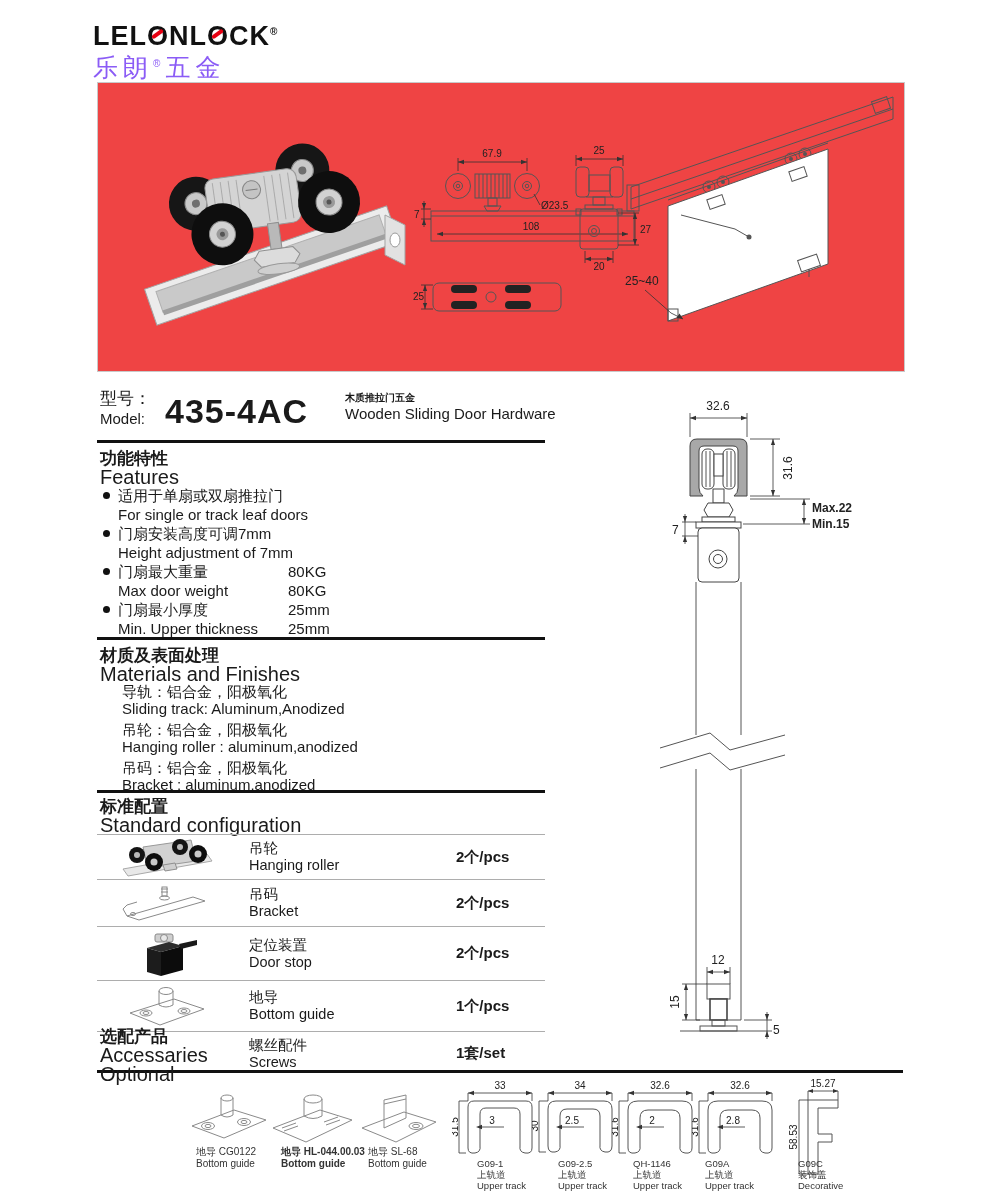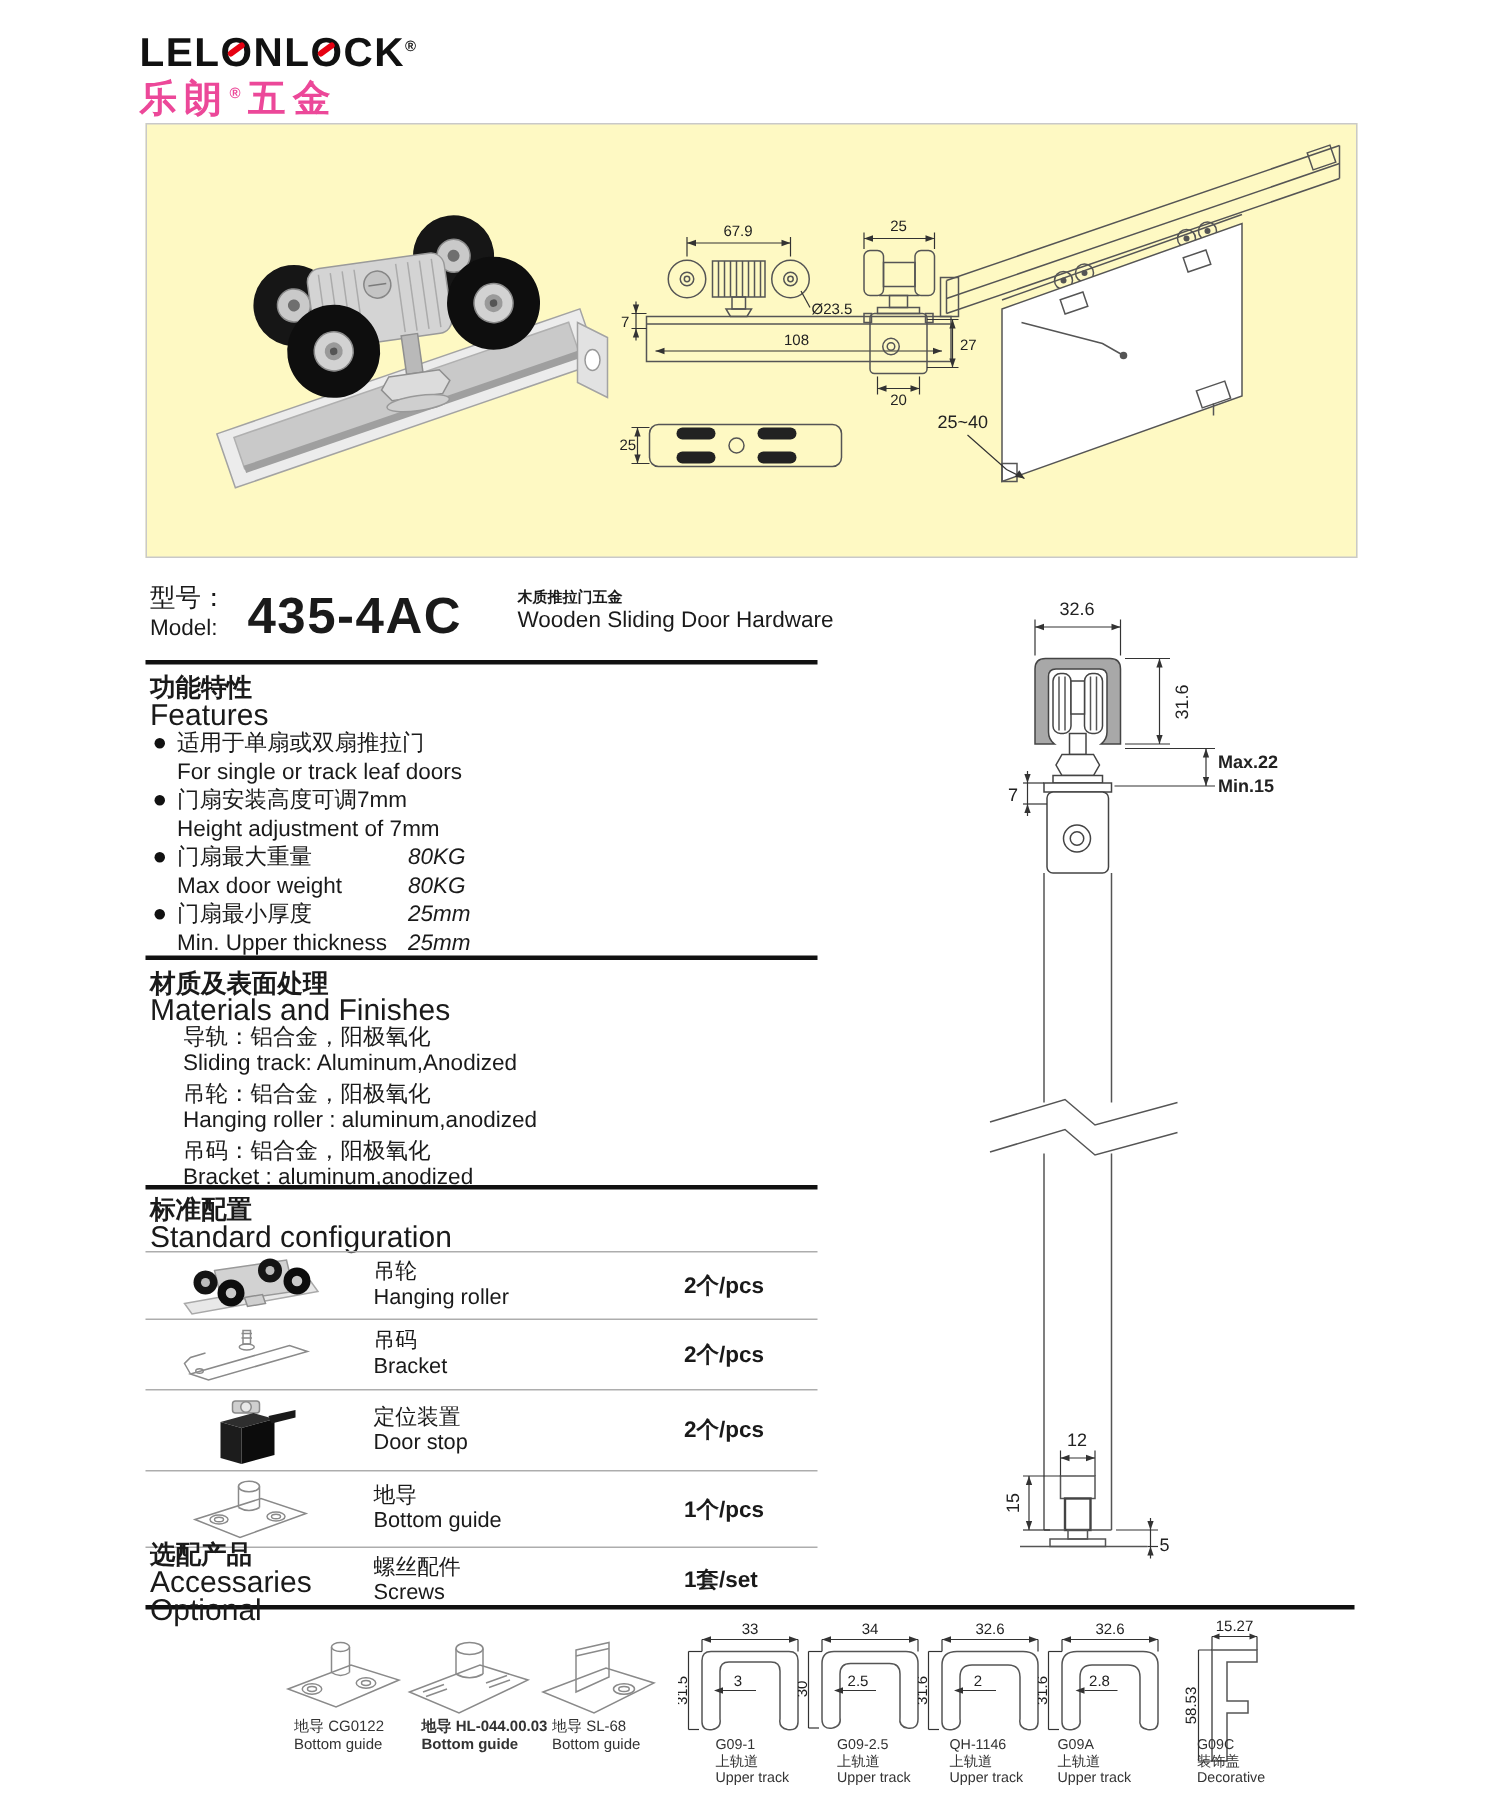--- a/index.html
+++ b/index.html
@@ -6,35 +6,35 @@
   .page{position:relative;width:1000px;height:1200px;background:#fff;overflow:hidden;
         font-family:"Liberation Sans",sans-serif;color:#1a1a1a;}
   .abs{position:absolute;}
   .hline{position:absolute;height:3px;background:#111;}
   .thinline{position:absolute;height:1px;background:#adadad;}
   
   .logo-en{font-size:27px;font-weight:bold;letter-spacing:1px;color:#111;line-height:27px;white-space:nowrap;}
   .logo-o{position:relative;display:inline-block;}
   .logo-o i{position:absolute;left:4px;top:9px;width:13px;height:4px;background:#e60012;border-radius:2px;transform:rotate(-36deg);}
   .logo-reg{font-size:10px;vertical-align:super;}
-  .logo-cn{font-size:25px;font-weight:bold;letter-spacing:5px;color:#ec4899;line-height:27px;white-space:nowrap;}
+  .logo-cn{font-size:25px;font-weight:normal;letter-spacing:5px;color:#8b5cf6;line-height:27px;white-space:nowrap;}
   
-  .top-box{position:absolute;left:97px;top:82px;width:806px;height:288px;border:1px solid #c9c9c9;background:#fef9c3;}
+  .top-box{position:absolute;left:97px;top:82px;width:806px;height:288px;border:1px solid #c9c9c9;background:#ef4444;}
   
   .m-label-cn{font-size:17px;font-weight:normal;}
   .m-label-en{font-size:15px;}
   .m-number{font-size:34px;font-weight:600;letter-spacing:1px;}
   .m-prod-cn{font-size:10px;font-weight:600;}
   .m-prod-en{font-size:15px;}
   
   .sec-title-cn{font-size:17px;font-weight:bold;line-height:19px;}
   .sec-title-en{font-size:20px;line-height:18px;}
   .fline{position:relative;padding-left:18px;font-size:15px;line-height:19px;white-space:nowrap;}
   .fline .dot{position:absolute;left:3px;top:6px;width:7px;height:7px;border-radius:50%;background:#111;}
-  .fval{position:absolute;left:172px;font-style:italic;}
+  .fval{position:absolute;left:188px;}
   .mline{margin-left:22px;font-size:15px;line-height:17px;white-space:nowrap;}
   .mpair{margin-bottom:4px;}
   
   .stable{position:absolute;left:97px;top:835px;width:448px;}
   .srow{display:flex;align-items:center;border-bottom:1px solid #adadad;gap:12px;}
   .srow.last{border-bottom:none;}
   .scell-img{width:140px;display:flex;justify-content:center;align-items:center;}
   .scell-label{width:195px;}
   .scell-label .cn{font-size:14.5px;line-height:17px;}
   .scell-label .en{font-size:14.5px;line-height:17px;}

